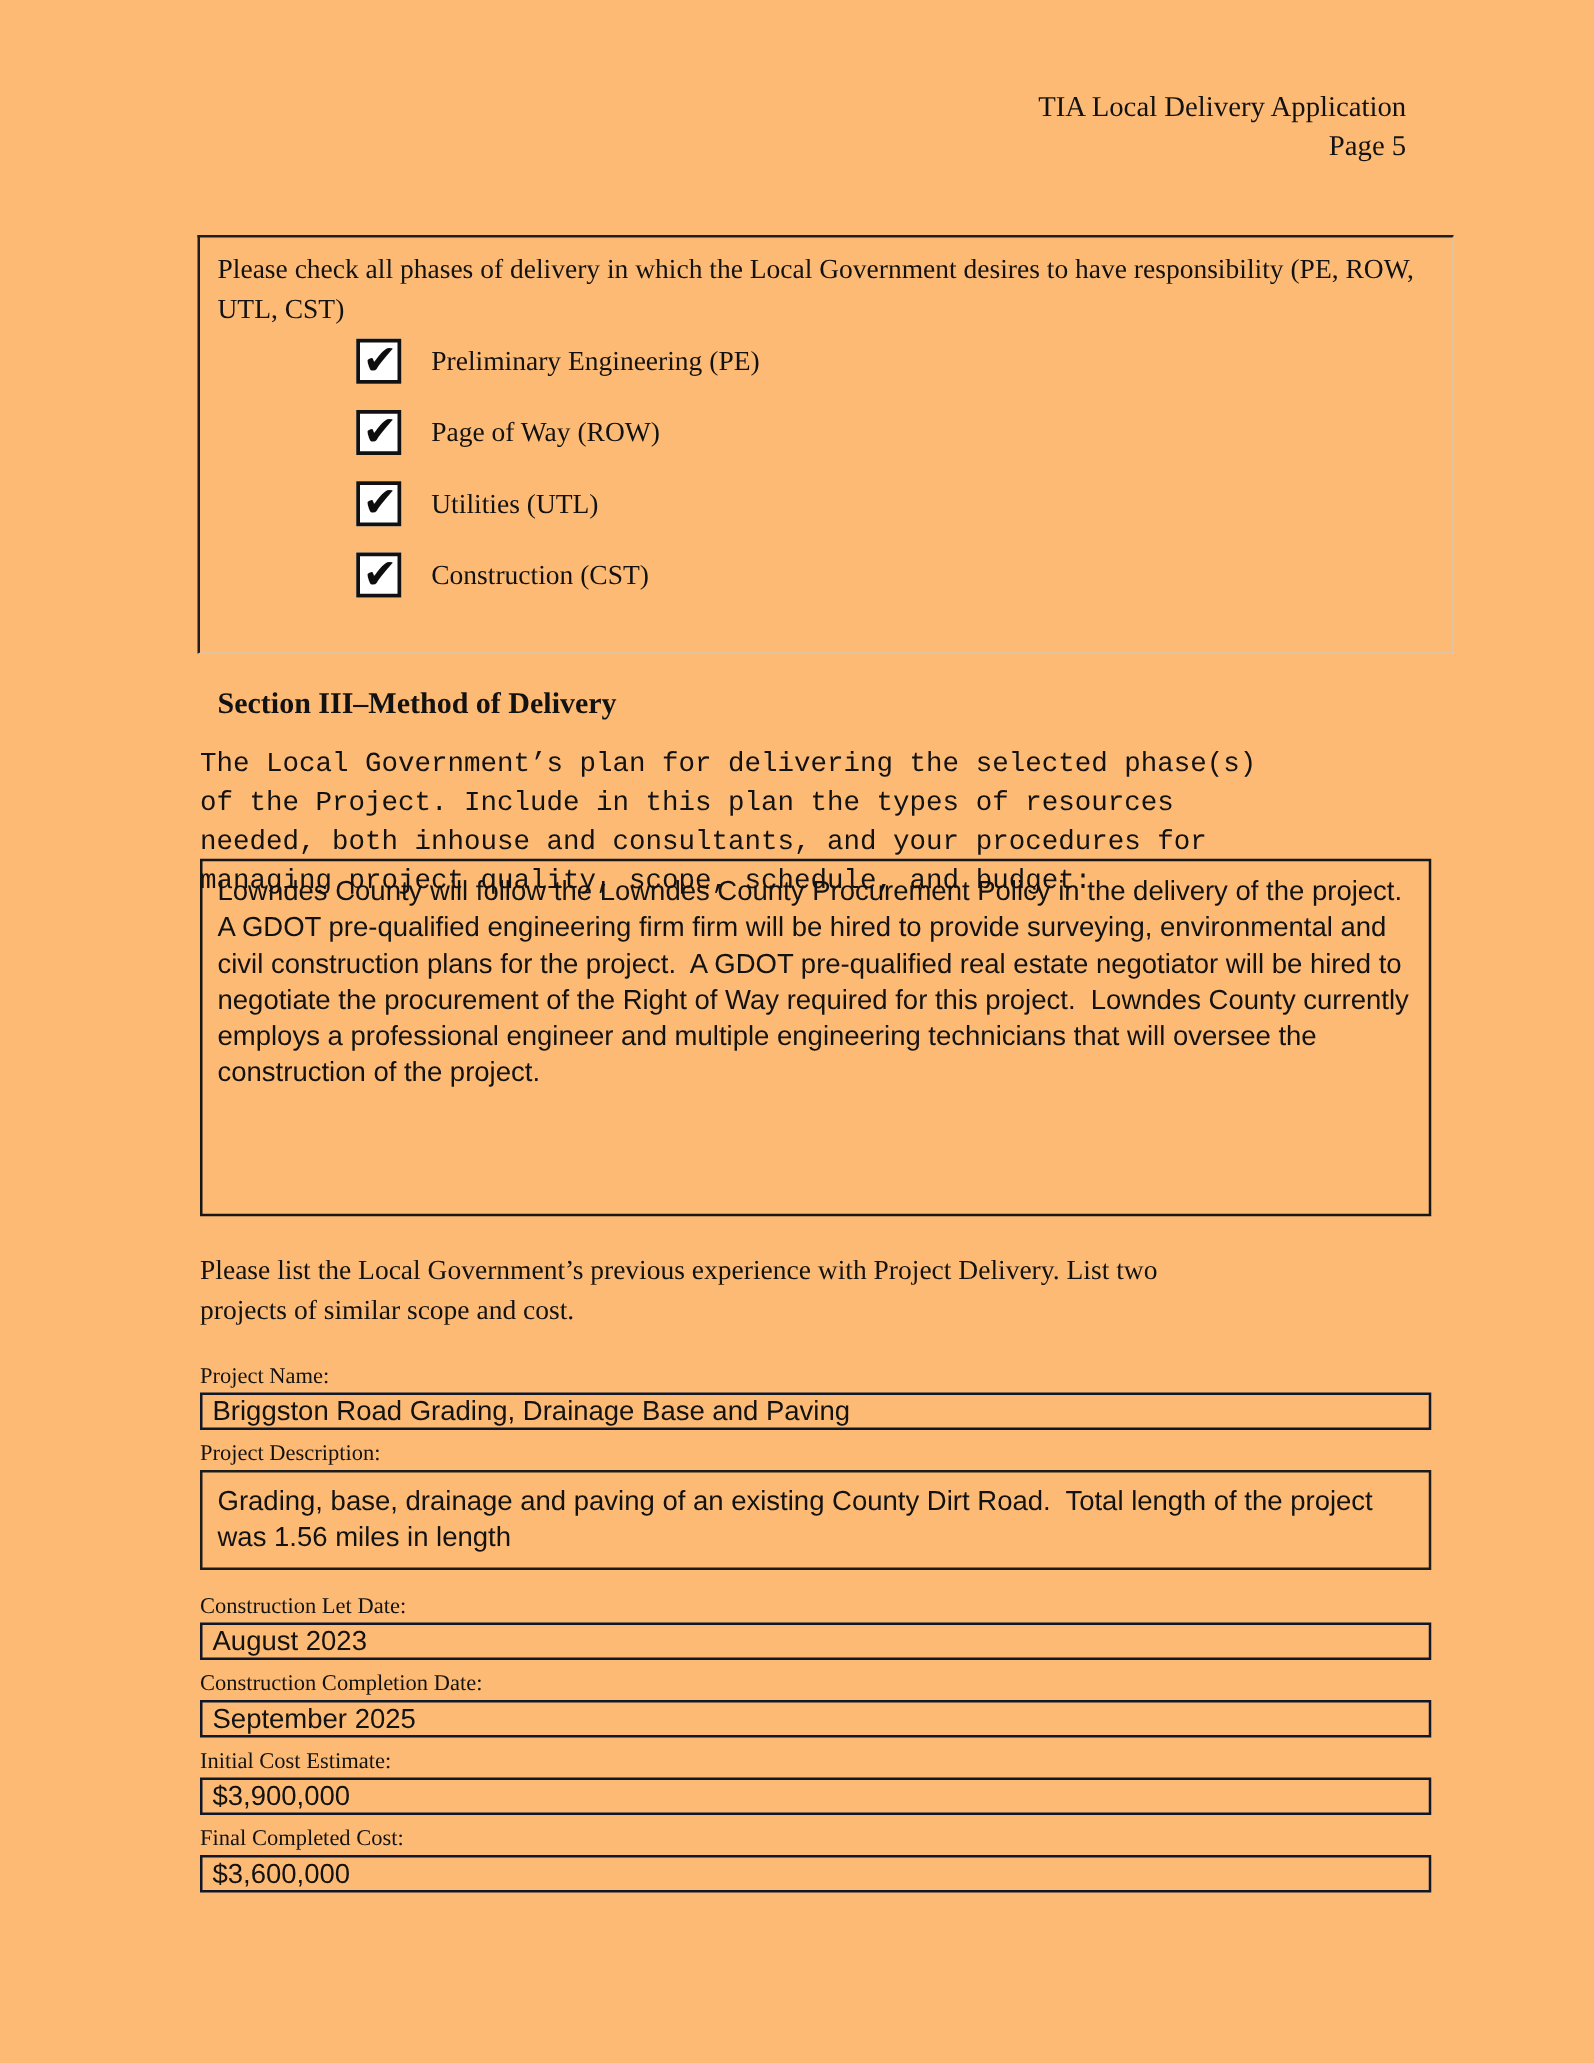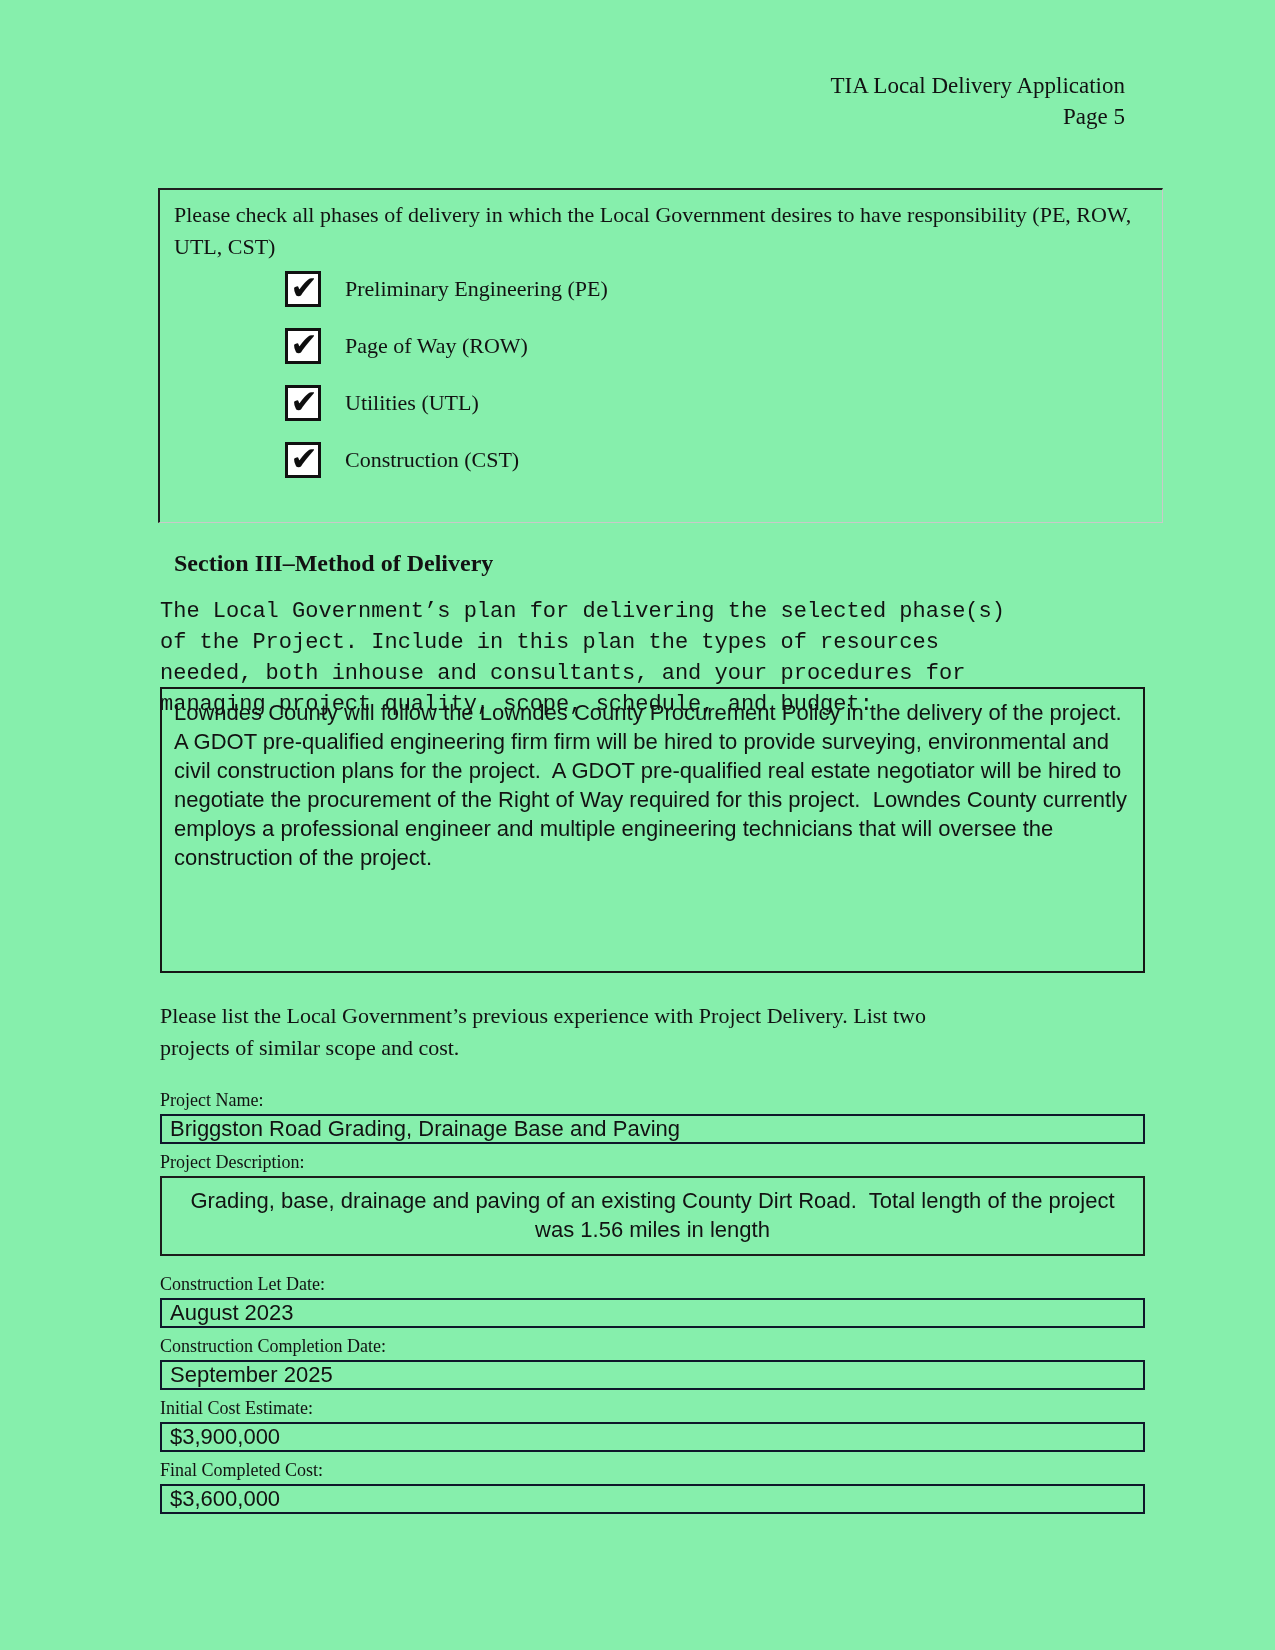--- a/index.html
+++ b/index.html
@@ -1,21 +1,21 @@
 <!DOCTYPE html>
 <html><head>
 <meta charset="utf-8">
 <style>
   html, body { margin: 0; padding: 0; background: #e8e8e8; }
   .page {
     position: relative;
     width: 1275px;
     height: 1650px;
     margin: 0 auto;
-    background: #86efac;
+    background: #fdba74;
     color: #121212;
     font-family: "Liberation Serif", serif;
     font-size: 22px;
     overflow: hidden;
   }
 
   
   .header {
     position: absolute;
     top: 70px;
@@ -146,21 +146,20 @@
     box-sizing: border-box;
     width: 985px;
     height: 80px;
     border: 2px solid #1c1c1c;
     padding: 8px 12px;
     font-family: "Liberation Sans", sans-serif;
     font-size: 22px;
     line-height: 29px;
     white-space: pre-wrap;
     overflow: hidden;
-    text-align: center;
   }
 </style>
 </head>
 <body>
 
 <div class="page">
 
   <div class="header">
     <div>TIA Local Delivery Application</div>
     <div>Page 5</div>

